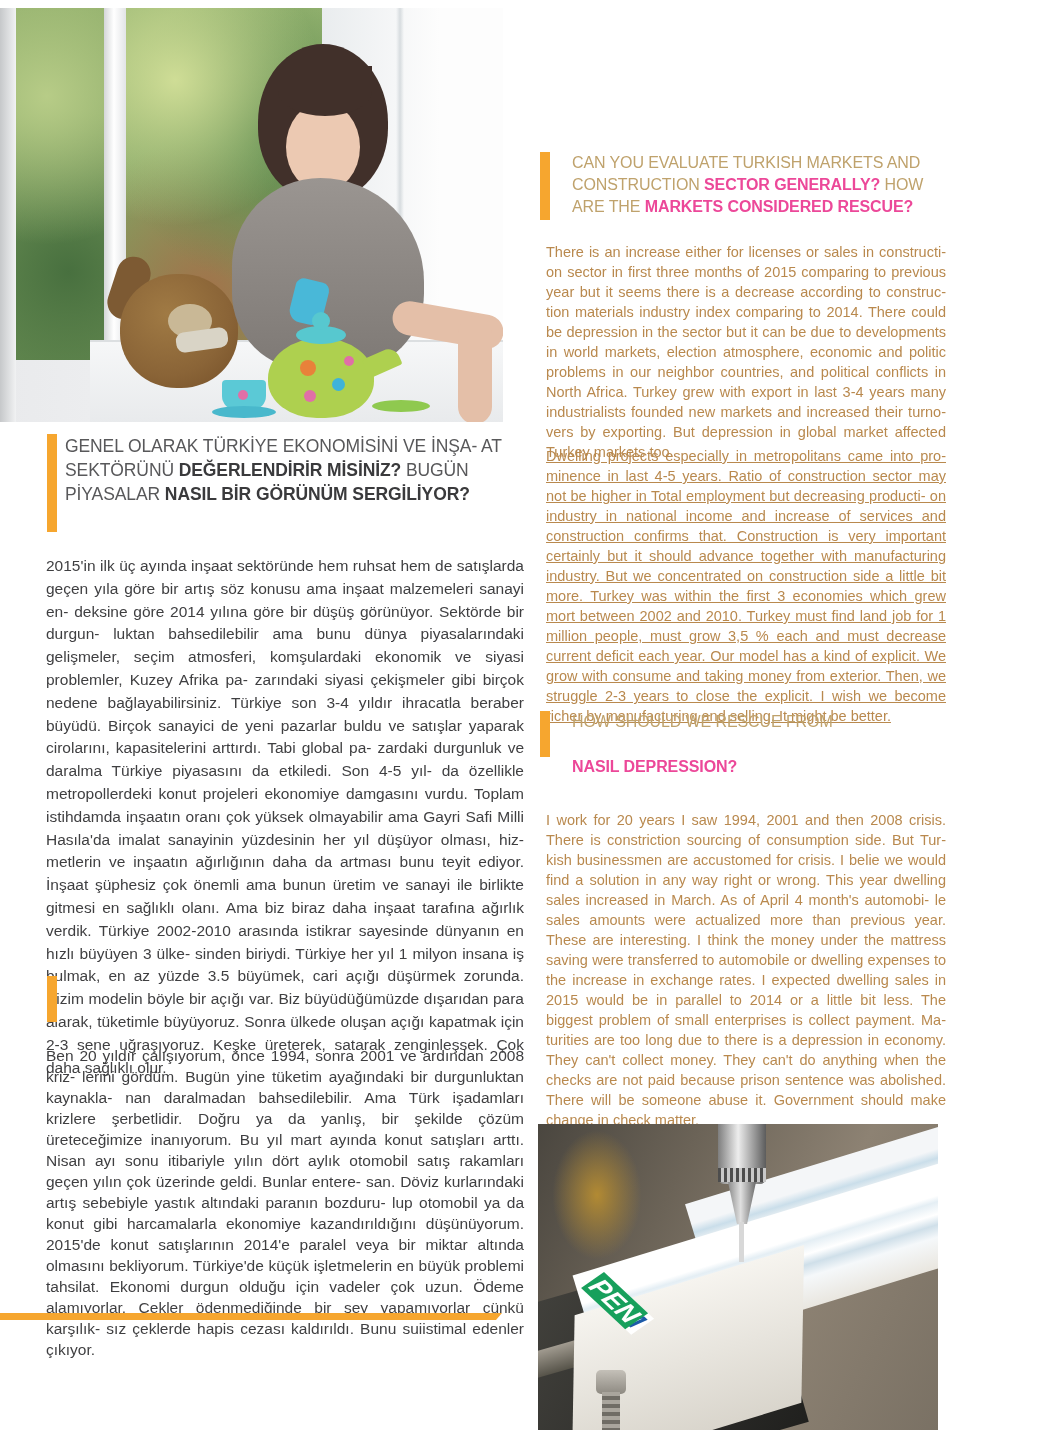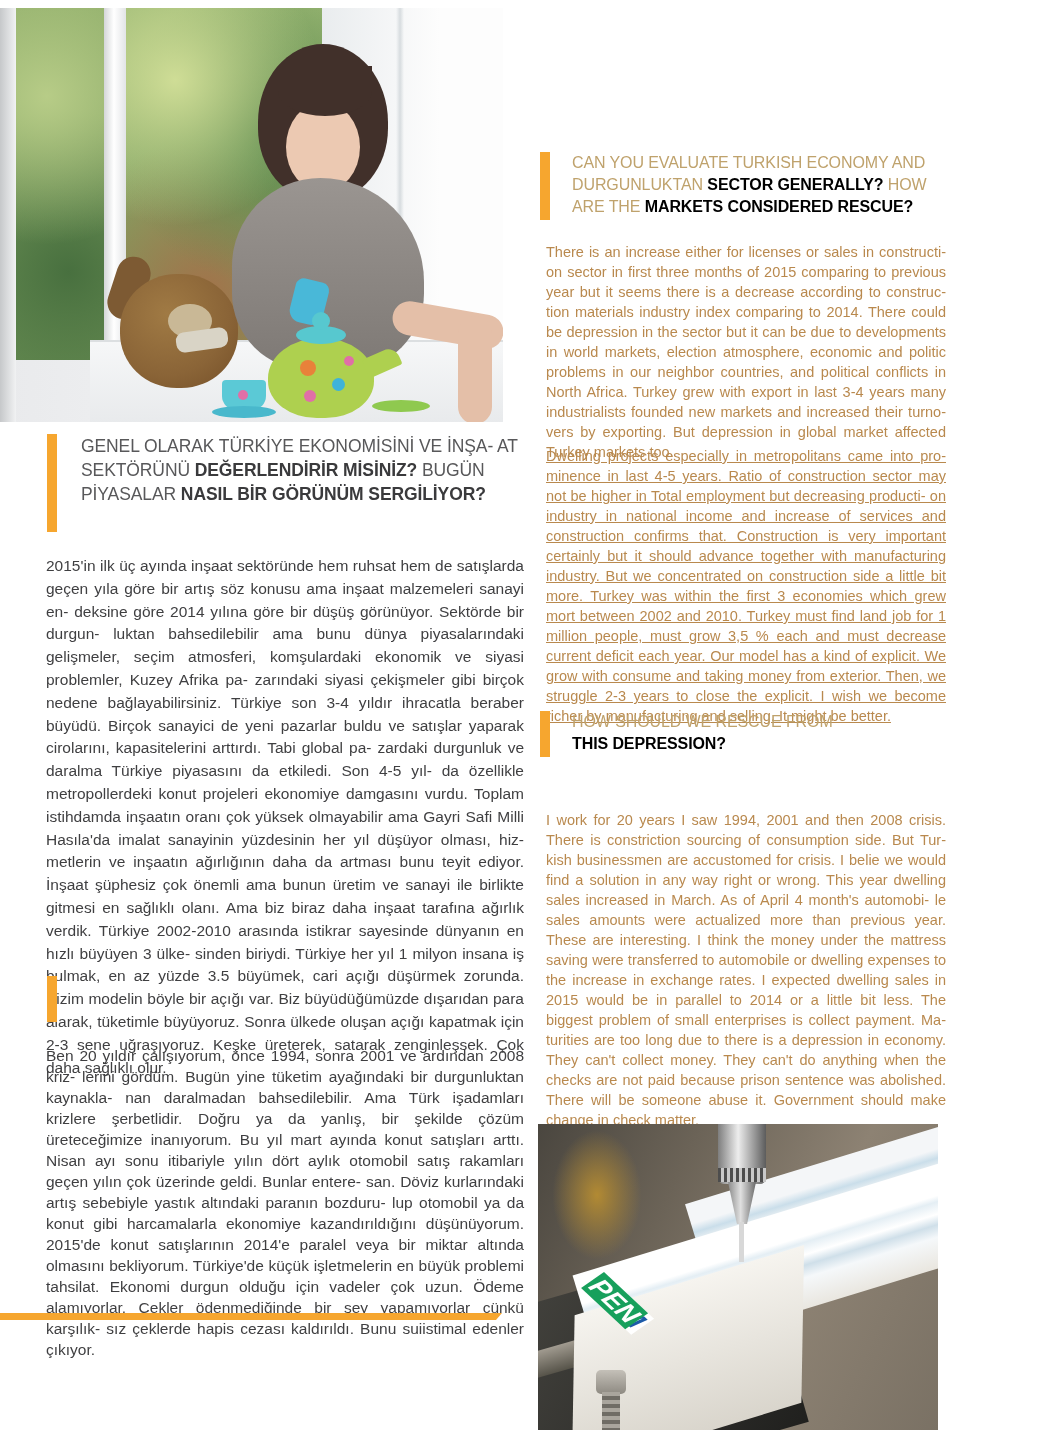--- a/index.html
+++ b/index.html
@@ -11,32 +11,32 @@
   .lcol{position:absolute;left:40px;top:0;width:478px;height:1438px;}
   .rcol{position:absolute;left:540px;top:0;width:400px;height:1438px;}
   .heading{position:absolute;display:flex;}
   .accent-bar{width:10px;background:#F6A62F;flex:none;}
   .heading-text{margin-left:22px;letter-spacing:-0.1px;}
   .lh .heading-text{font-size:17.5px;line-height:24px;width:440px;}
   .rh .heading-text{font-size:16px;line-height:22px;width:360px;}
   .hl-left{color:#58585A;font-weight:400;}
   .hb-left{color:#3A3A3C;font-weight:700;}
   .hl-right{color:#BFA26C;font-weight:400;}
-  .hb-right{color:#000000;font-weight:700;}
+  .hb-right{color:#ec4899;font-weight:700;margin-top:23px;}
   p.body{margin:6px;position:absolute;text-align:justify;}
   .body-left{width:478px;color:#3F3F41;font-size:15.5px;}
   .body-right{width:400px;color:#B9894E;font-size:14.5px;line-height:20px;}
   .lp1{top:549px;line-height:22.8px;}
   .lp2{top:1039px;line-height:21px;}
   .rp1{top:236px;}
   .rp2{top:440px;text-decoration:underline;}
   .rp3{top:804px;}
   .lh1{top:434px;}  .lh1 .accent-bar{height:98px;margin-left:7px;}
   .lh2{top:976px;}  .lh2 .accent-bar{height:46px;margin-left:7px;}
-  .lh .heading-text{margin-left:24px;}
+  .lh .heading-text{margin-left:8px;}
   .rh1{top:152px;}  .rh1 .accent-bar{height:68px;}
   .rh2{top:711px;}  .rh2 .accent-bar{height:46px;}
   .orange-rule{position:absolute;left:0;top:1313px;width:502px;height:7px;background:#F6A62F;
     clip-path:polygon(0 0,100% 0,98.8% 100%,0 100%);}
   
   .photo-girl{position:absolute;left:0;top:8px;width:503px;height:414px;overflow:hidden;
     background:linear-gradient(90deg,#e9eaec 0%,#f2f3f5 55%,#fbfbfb 100%);}
   .photo-girl *{position:absolute;}
   .pg-edge{left:0;top:0;width:16px;height:414px;background:linear-gradient(90deg,#c6c8ca,#f1f2f3);}
   .pg-glass1{left:16px;top:0;width:88px;height:352px;
@@ -165,32 +165,32 @@
 
     <p class="body body-left lp2">Ben 20 yıldır çalışıyorum, önce 1994, sonra 2001 ve ardından 2008 kriz- lerini gördüm. Bugün yine tüketim ayağındaki bir durgunluktan kaynakla- nan daralmadan bahsedilebilir. Ama Türk işadamları krizlere şerbetlidir. Doğru ya da yanlış, bir şekilde çözüm üreteceğimize inanıyorum. Bu yıl mart ayında konut satışları arttı. Nisan ayı sonu itibariyle yılın dört aylık otomobil satış rakamları geçen yılın çok üzerinde geldi. Bunlar entere- san. Döviz kurlarındaki artış sebebiyle yastık altındaki paranın bozduru- lup otomobil ya da konut gibi harcamalarla ekonomiye kazandırıldığını düşünüyorum. 2015'de konut satışlarının 2014'e paralel veya bir miktar altında olmasını bekliyorum. Türkiye'de küçük işletmelerin en büyük problemi tahsilat. Ekonomi durgun olduğu için vadeler çok uzun. Ödeme alamıyorlar. Çekler ödenmediğinde bir şey yapamıyorlar çünkü karşılık- sız çeklerde hapis cezası kaldırıldı. Bunu suiistimal edenler çıkıyor.</p>
   </div>
 
   <div class="orange-rule"></div>
 
   <div class="rcol">
     <div class="heading rh rh1">
       <div class="accent-bar"></div>
       <div class="heading-text">
-        <span class="hl-right">CAN YOU EVALUATE TURKISH ECONOMY AND DURGUNLUKTAN </span><span class="hb-right">SECTOR GENERALLY?</span><span class="hl-right"> HOW ARE THE </span><span class="hb-right">MARKETS CONSIDERED RESCUE?</span>
+        <span class="hl-right">CAN YOU EVALUATE TURKISH MARKETS AND CONSTRUCTION </span><span class="hb-right">SECTOR GENERALLY?</span><span class="hl-right"> HOW ARE THE </span><span class="hb-right">MARKETS CONSIDERED RESCUE?</span>
       </div>
     </div>
 
     <p class="body body-right rp1">There is an increase either for licenses or sales in constructi- on sector in first three months of 2015 comparing to previous year but it seems there is a decrease according to construc- tion materials industry index comparing to 2014. There could be depression in the sector but it can be due to developments in world markets, election atmosphere, economic and politic problems in our neighbor countries, and political conflicts in North Africa. Turkey grew with export in last 3-4 years many industrialists founded new markets and increased their turno- vers by exporting. But depression in global market affected Turkey markets too.</p>
     <p class="body body-right rp2">Dwelling projects especially in metropolitans came into pro- minence in last 4-5 years. Ratio of construction sector may not be higher in Total employment but decreasing producti- on industry in national income and increase of services and construction confirms that. Construction is very important certainly but it should advance together with manufacturing industry. But we concentrated on construction side a little bit more. Turkey was within the first 3 economies which grew mort between 2002 and 2010. Turkey must find land job for 1 million people, must grow 3,5 % each and must decrease current deficit each year. Our model has a kind of explicit. We grow with consume and taking money from exterior. Then, we struggle 2-3 years to close the explicit. I wish we become richer by manufacturing and selling. It might be better.</p>
 
     <div class="heading rh rh2">
       <div class="accent-bar"></div>
       <div class="heading-text">
         <div class="hl-right">HOW SHOULD WE RESCUE FROM</div>
-        <div class="hb-right">THIS DEPRESSION?</div>
+        <div class="hb-right">NASIL DEPRESSION?</div>
       </div>
     </div>
 
     <p class="body body-right rp3">I work for 20 years I saw 1994, 2001 and then 2008 crisis. There is constriction sourcing of consumption side. But Tur- kish businessmen are accustomed for crisis. I belie we would find a solution in any way right or wrong. This year dwelling sales increased in March. As of April 4 month's automobi- le sales amounts were actualized more than previous year. These are interesting. I think the money under the mattress saving were transferred to automobile or dwelling expenses to the increase in exchange rates. I expected dwelling sales in 2015 would be in parallel to 2014 or a little bit less. The biggest problem of small enterprises is collect payment. Ma- turities are too long due to there is a depression in economy. They can't collect money. They can't do anything when the checks are not paid because prison sentence was abolished. There will be someone abuse it. Government should make change in check matter.</p>
   </div>
 
   <div class="photo-drill">
     <div class="pd-blob"></div>
     <div class="pd-bed"></div>
     <div class="pd-rail"></div>

